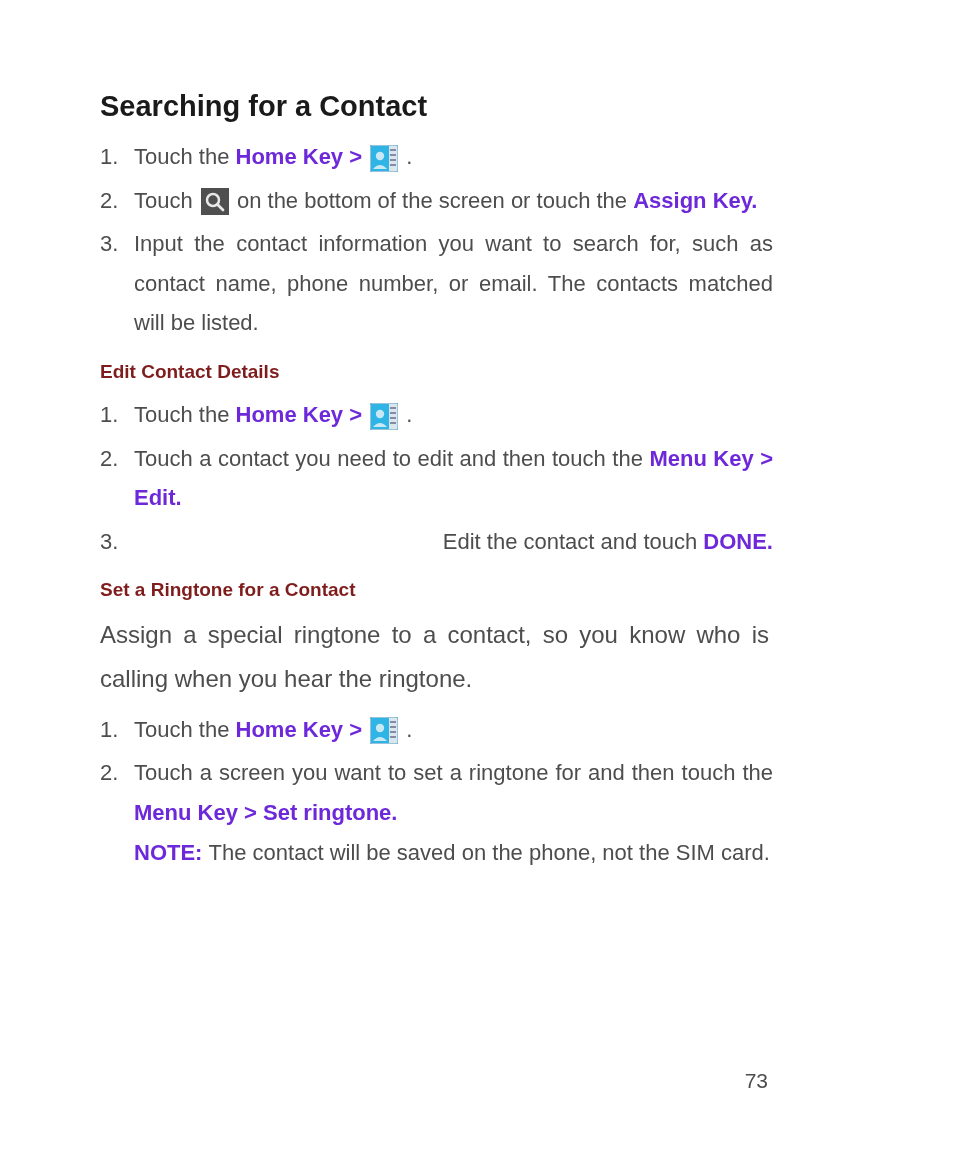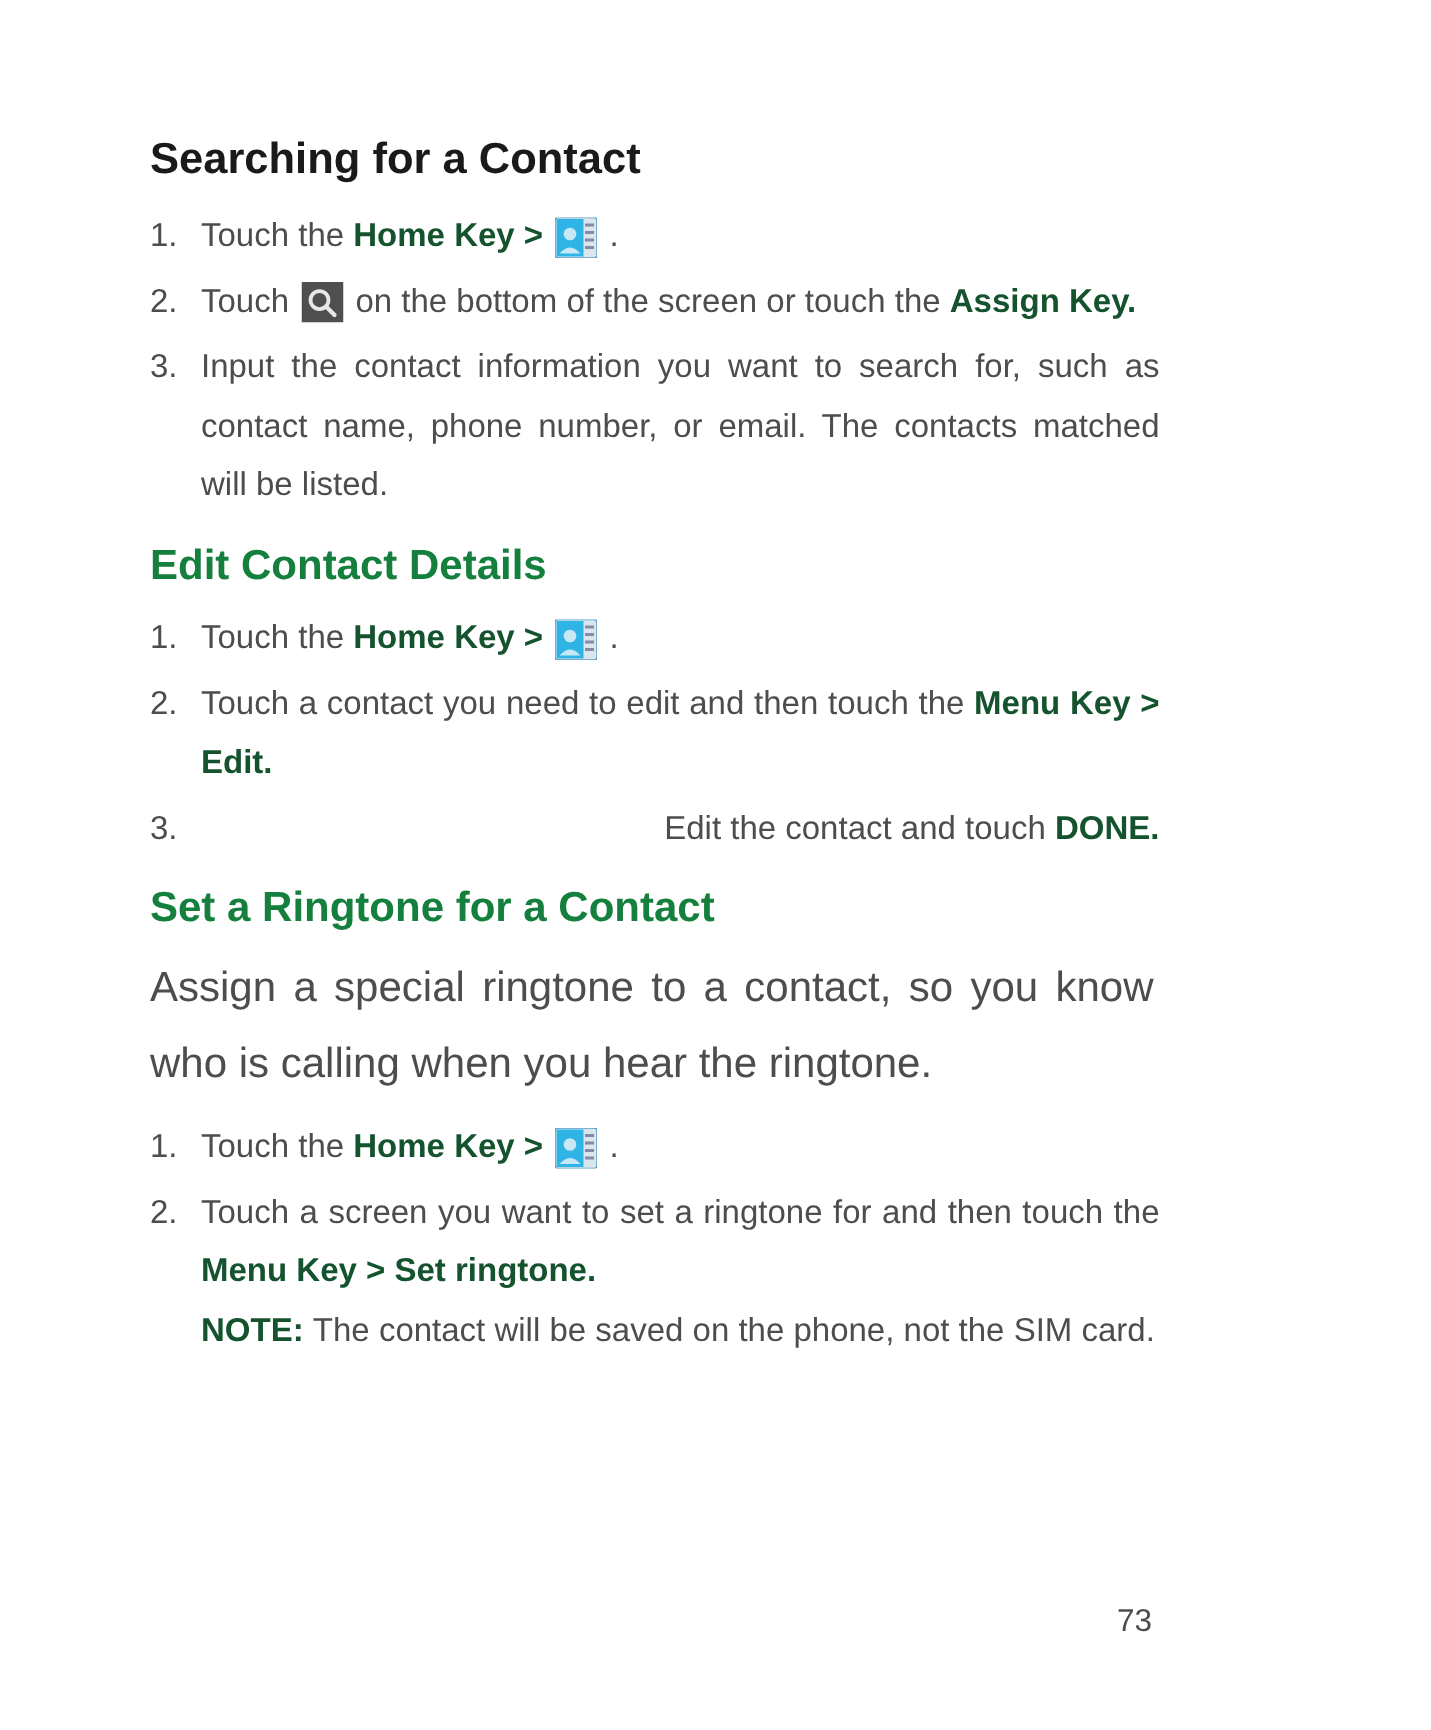--- a/index.html
+++ b/index.html
@@ -16,24 +16,24 @@
     padding: 90px 95px 40px 100px;
     position: relative;
   }
   h2.section-title {
     font-size: 29px;
     font-weight: bold;
     margin: 0 0 14px 0;
     color: #1a1a1a;
   }
   h3.subheading {
-    font-size: 28px;
+    font-size: 19px;
     font-weight: bold;
     margin: 18px 0 12px 0;
-    color: #15803d;
+    color: #7f1d1d;
   }
   ol {
     list-style: none;
     padding: 0;
     margin: 0;
   }
   ol > li {
     font-size: 22px;
     line-height: 1.8;
     color: #4d4d4d;
@@ -52,29 +52,29 @@
     color: #4d4d4d;
   }
   li.wrapped {
     display: flex;
     align-items: flex-start;
   }
   li.wrapped .num {
     flex: none;
   }
   p.body-para {
-    font-size: 28px;
+    font-size: 24px;
     line-height: 1.8;
     color: #4d4d4d;
     text-align: justify;
     margin: 0 4px 10px 0;
   }
   .bold {
     font-weight: bold;
-    color: #14532d;
+    color: #6d28d9;
   }
   .icon-contacts, .icon-search {
     display: inline-block;
     vertical-align: middle;
     margin: 0 2px;
   }
   .icon-contacts svg, .icon-search svg {
     display: block;
   }
   .page-number {

